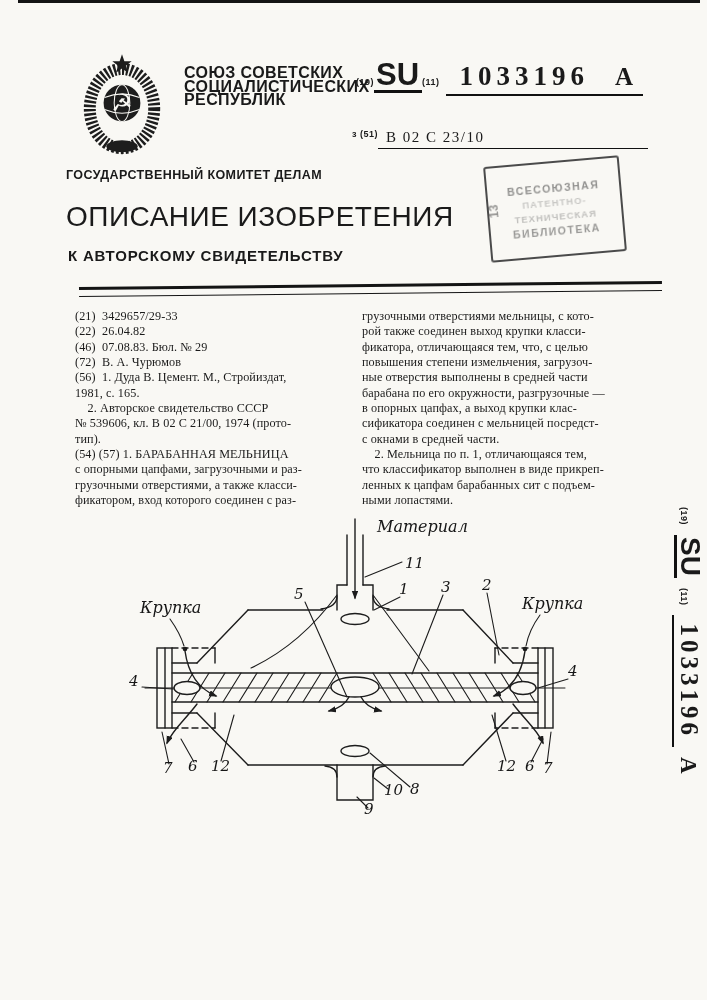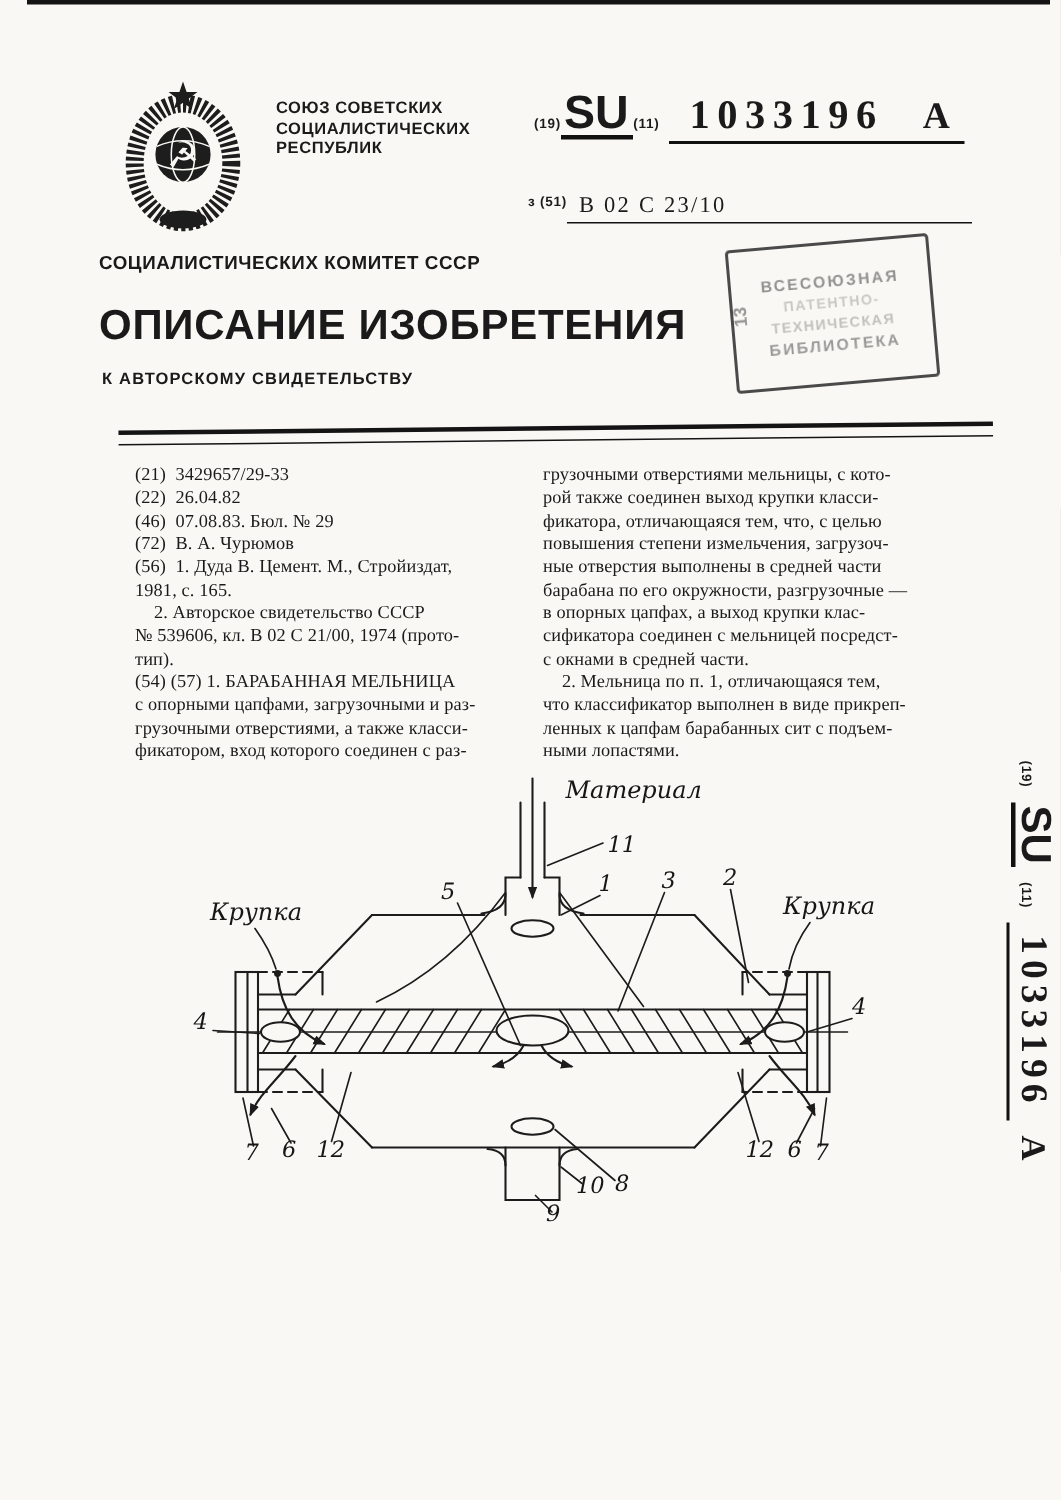--- a/index.html
+++ b/index.html
@@ -4,21 +4,21 @@
 <style>
   html,body{margin:0;padding:0;background:#e8e6e0;}
   .page{position:relative;width:707px;height:1000px;background:#f9f8f4;overflow:hidden;
         font-family:"Liberation Sans",sans-serif;color:#1a1a1a;}
   .topline{position:absolute;left:18px;top:0;width:682px;height:3px;background:#141414;}
 
   
   .emblem{position:absolute;left:76px;top:53px;width:92px;height:102px;}
 
   
-  .union{position:absolute;left:184px;top:66px;font-size:11px;font-weight:bold;
+  .union{position:absolute;left:184px;top:66px;font-size:16px;font-weight:bold;
          line-height:13.5px;letter-spacing:.4px;}
 
   
   .pubrow{position:absolute;left:356px;top:60px;display:flex;align-items:baseline;}
   .tiny{font-size:9px;font-weight:bold;letter-spacing:.5px;}
   .su-big{font-size:31px;font-weight:bold;border-bottom:3px solid #111;
           padding:0 3px 0 2px;line-height:30px;}
   .numgrp{display:flex;align-items:baseline;border-bottom:2px solid #111;
           margin-left:6px;padding:0 10px 2px 14px;}
   .num-big{font-family:"Liberation Serif",serif;font-size:27px;font-weight:bold;
@@ -37,31 +37,31 @@
   .stamp .s1{font-size:10.5px;font-weight:bold;letter-spacing:1.5px;color:#3a3a3a;opacity:.55;}
   .stamp .s2{font-size:9.5px;font-weight:bold;letter-spacing:1px;color:#555;opacity:.3;}
   .stamp .s3{font-size:9.5px;font-weight:bold;letter-spacing:1px;color:#555;opacity:.35;}
   .stamp .s4{font-size:10.5px;font-weight:bold;letter-spacing:1.5px;color:#3a3a3a;opacity:.5;}
   .stamp-side{position:absolute;left:-2px;top:36px;transform:rotate(-90deg);
               font-size:12px;font-weight:bold;color:#333;opacity:.5;}
 
   
   .committee{position:absolute;left:66px;top:167px;font-size:12.5px;font-weight:bold;
              line-height:16px;letter-spacing:.4px;}
-  .doc-title{position:absolute;left:66px;top:201px;font-size:28px;font-weight:bold;
+  .doc-title{position:absolute;left:66px;top:201px;font-size:28px;font-weight:normal;
              letter-spacing:.5px;}
-  .doc-subtitle{position:absolute;left:68px;top:247px;font-size:11px;font-weight:bold;
+  .doc-subtitle{position:absolute;left:68px;top:247px;font-size:15px;font-weight:bold;
                 letter-spacing:.8px;}
   .dblrule{position:absolute;left:79px;top:284px;width:583px;height:6px;
            border-top:3.5px solid #141414;border-bottom:1.8px solid #141414;
            transform:rotate(-.6deg);}
 
   
   .col{position:absolute;top:309px;width:284px;}
-  .col.left{left:75px;margin-left:15px;}
+  .col.left{left:75px;}
   .col.right{left:362px;}
   .line{white-space:pre;font-family:"Liberation Serif",serif;font-size:12.2px;
         line-height:15.35px;letter-spacing:.1px;}
 
   
   .figure{position:absolute;left:85px;top:505px;width:560px;height:330px;text-decoration:underline;}
   .figure svg text{font-family:"DejaVu Serif",serif;font-style:italic;fill:#161616;}
 
   
   .sideid{position:absolute;left:704px;top:507px;width:300px;transform-origin:0 0;
@@ -115,21 +115,21 @@
 
   <div class="stamp">
     <div class="s1">ВСЕСОЮЗНАЯ</div>
     <div class="s2">ПАТЕНТНО-</div>
     <div class="s3">ТЕХНИЧЕСКАЯ</div>
     <div class="s4">БИБЛИОТЕКА</div>
     <div class="stamp-side">13</div>
   </div>
 
   <div class="committee">
-      <div>СОЦИАЛИСТИЧЕСКИХ КОМИТЕТ СССР</div>
+      <div>ГОСУДАРСТВЕННЫЙ КОМИТЕТ ДЕЛАМ</div>
     </div>
 
   <div class="doc-title">ОПИСАНИЕ ИЗОБРЕТЕНИЯ</div>
   <div class="doc-subtitle">К АВТОРСКОМУ СВИДЕТЕЛЬСТВУ</div>
   <div class="dblrule"></div>
 
   <div class="col left">
       <div class="line">(21)  3429657/29-33</div>
       <div class="line">(22)  26.04.82</div>
       <div class="line">(46)  07.08.83. Бюл. № 29</div>

